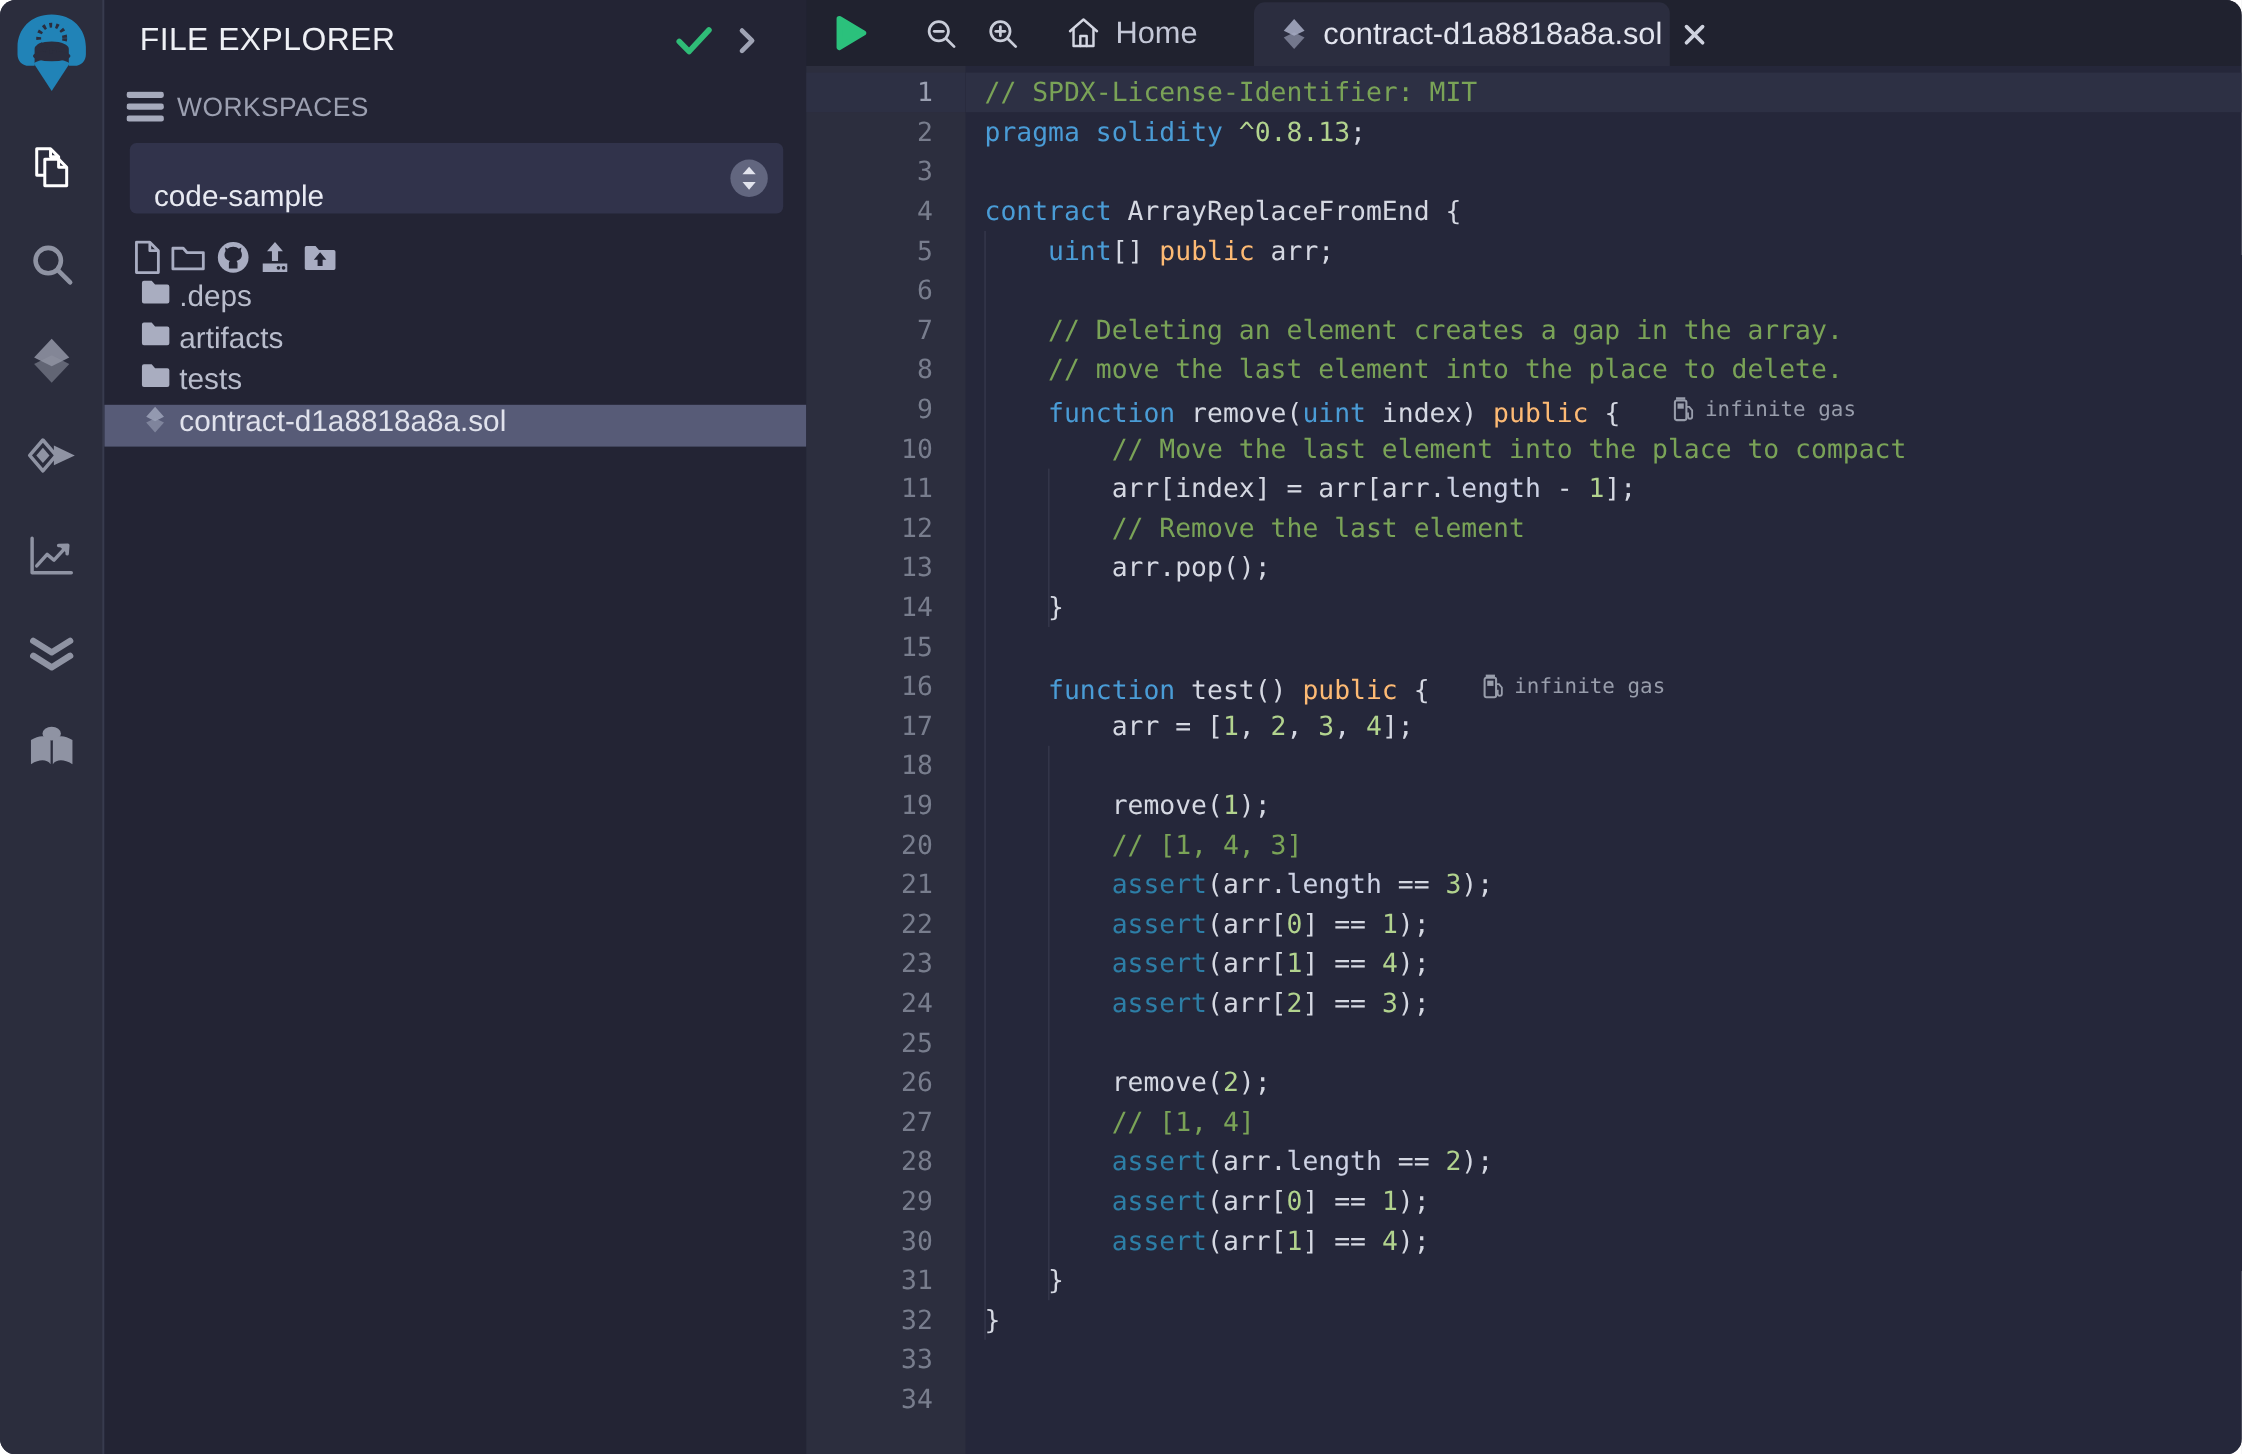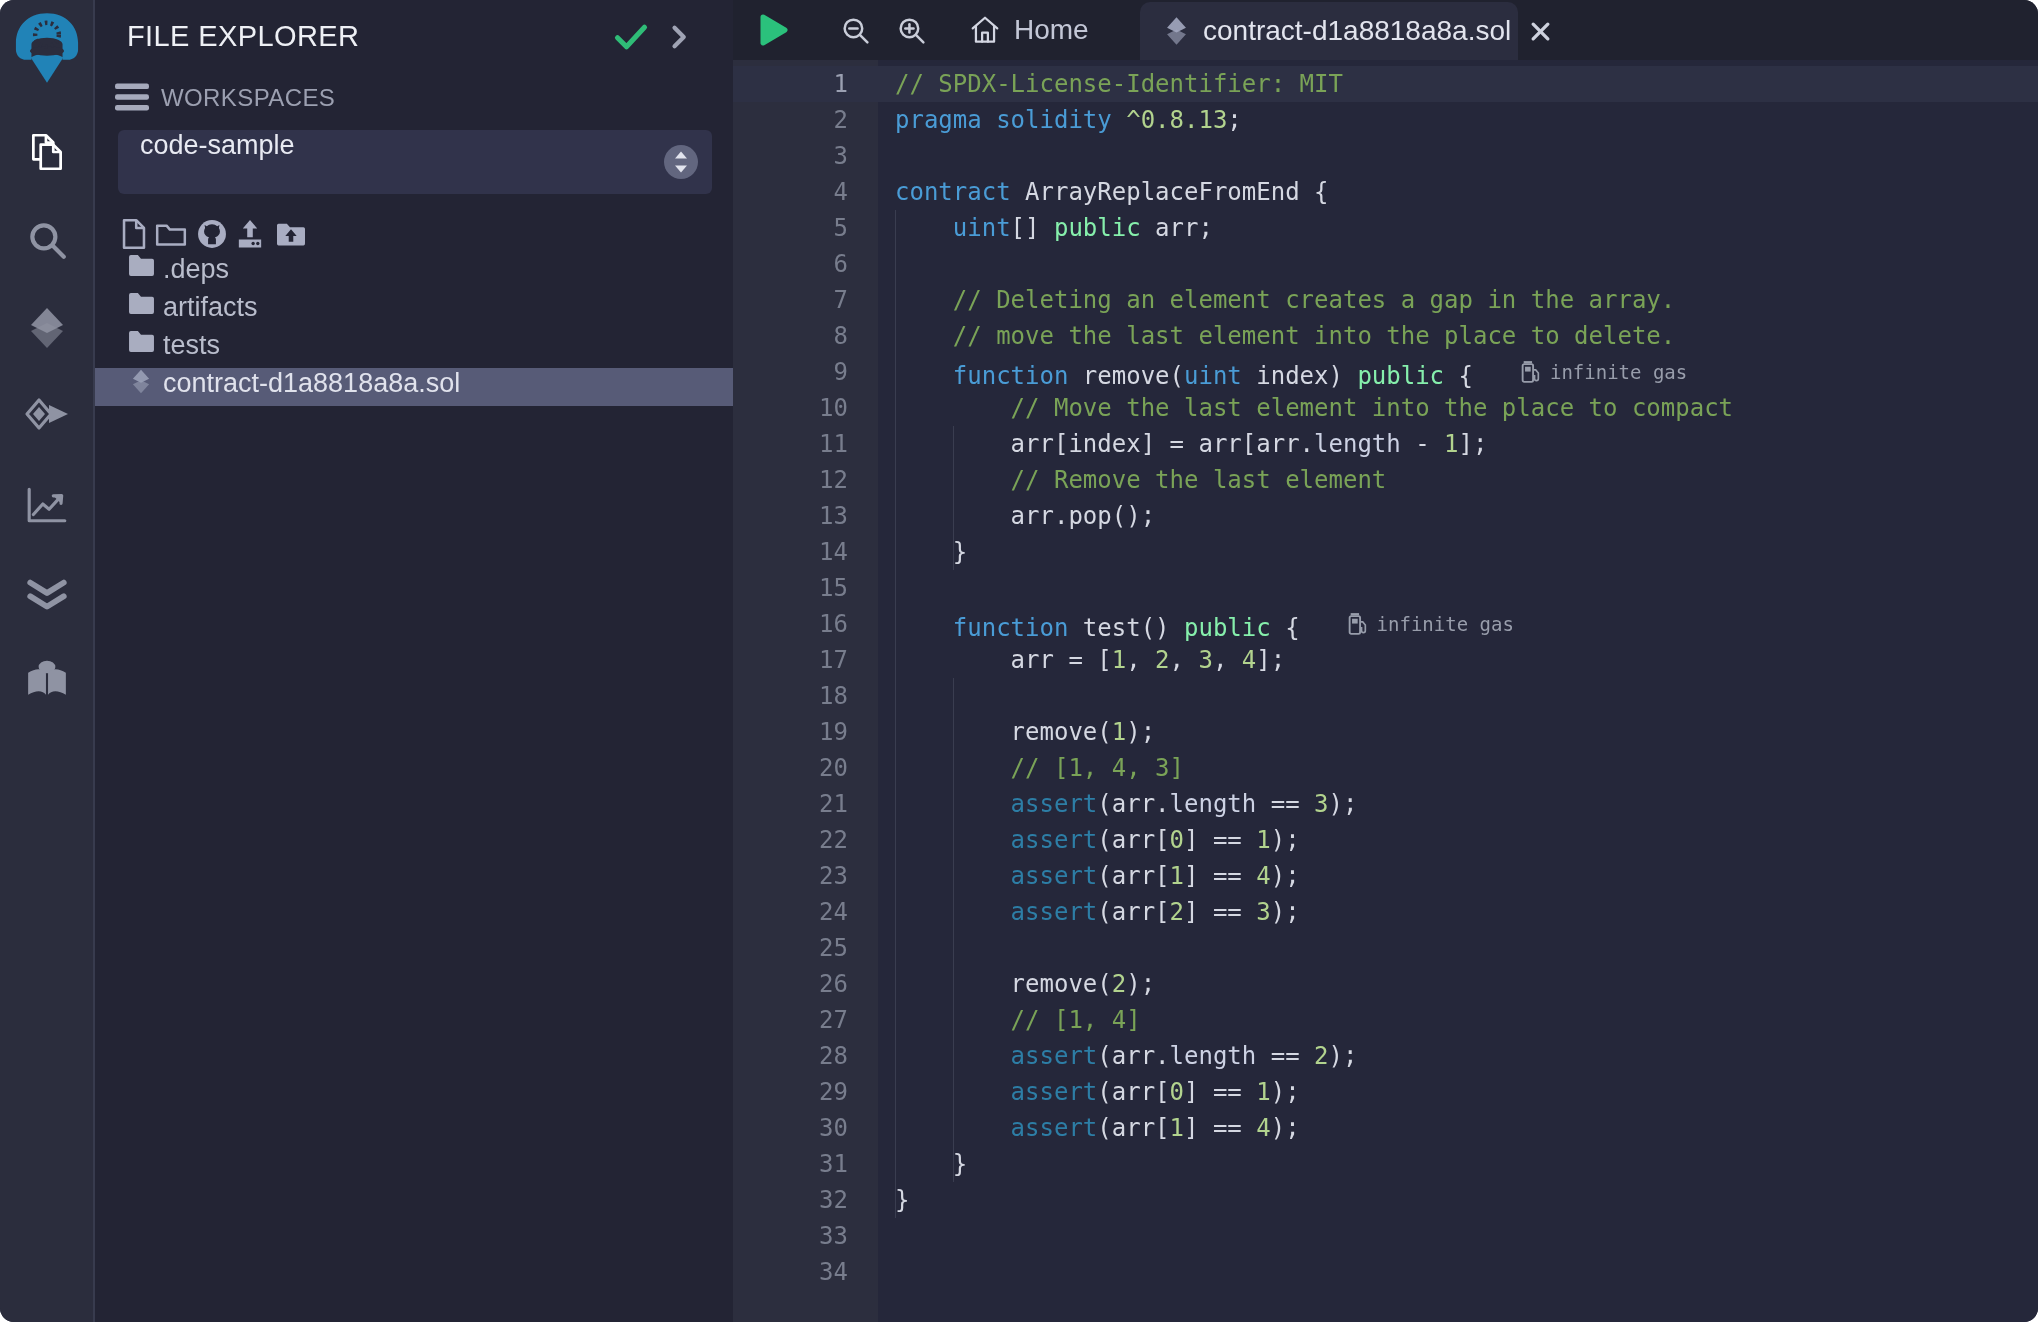--- a/index.html
+++ b/index.html
@@ -14,21 +14,21 @@
   .iconbar{position:relative;width:95px;flex:0 0 95px;background:#2b2d3d;border-right:2px solid #383b4e;}
   .logo{position:absolute;left:10px;top:8px;width:74px;height:80px;}
   .ib-item{position:absolute;left:0;width:93px;height:56px;display:flex;align-items:center;justify-content:center;cursor:pointer;}
   
   .panel{position:relative;width:638px;flex:0 0 638px;background:#232434;padding-left:43px;}
   .panel-title{position:absolute;left:32px;top:20px;font-size:29px;font-weight:500;letter-spacing:.4px;color:#eef0f5;}
   .hd-check{position:absolute;left:518px;top:22px;}
   .hd-chevron{position:absolute;left:576px;top:24px;}
   .ws-burger{position:absolute;left:20px;top:83px;cursor:pointer;}
   .ws-label{position:absolute;left:66px;top:84px;font-size:24px;color:#9ca0b1;letter-spacing:.4px;}
-  .ws-select{position:absolute;left:23px;top:130px;width:594px;height:64px;background:#31334b;border-radius:6px;display:flex;align-items:flex-start;cursor:pointer;}
+  .ws-select{position:absolute;left:23px;top:130px;width:594px;height:64px;background:#31334b;border-radius:6px;display:flex;align-items:flex-end;cursor:pointer;}
   .ws-select .val{margin-left:22px;font-size:27px;color:#e8eaf2;}
   .ws-select .spin{position:absolute;right:13px;top:14px;}
   .fe-toolbar{position:absolute;left:0px;top:214px;width:100%;height:40px;}
   .fe-toolbar .tbi{position:absolute;top:50%;transform:translate(-50%,-50%);cursor:pointer;display:flex;}
   .tree{position:absolute;left:0;top:254px;width:100%;}
   .tree-row{position:relative;height:38px;display:flex;align-items:flex-start;cursor:pointer;}
   .tree-row .ticon{margin-left:30px;display:flex;width:32px;justify-content:center;}
   .tree-row .tlabel{margin-left:6px;font-size:27px;color:#b9bdcc;}
   .tree-row.selected{background:#575b77;}
   .tree-row.selected .tlabel{color:#e0e2ec;}
@@ -48,21 +48,21 @@
   .gutter{position:relative;width:145px;flex:0 0 145px;background:#2c2e3e;padding-top:6px;}
   .g-row{height:36px;line-height:36px;text-align:right;padding-right:30px;
          font-family:"DejaVu Sans Mono",monospace;font-size:24px;color:#787d8d;}
   .g-row.hl{background:#2d3044;color:#9ba0b2;}
   .codearea{position:relative;flex:1;background:#25273a;padding-top:6px;overflow:hidden;}
   .c-row{height:36px;line-height:36px;white-space:pre;padding-left:17px;
          font-family:"DejaVu Sans Mono",monospace;font-size:24px;color:#d5d8e2;}
   .c-row.hl{background:#2d3044;}
   .guide{position:absolute;width:1px;background:#3a3d50;}
   .tk-d{color:#d5d8e2}.tk-k{color:#4a9cd6}.tk-c{color:#7aa357}
-  .tk-p{color:#86efac}.tk-a{color:#2d7ea6}.tk-n{color:#b2d38e}.tk-pr{color:#cdd2e4}
+  .tk-p{color:#fdba74}.tk-a{color:#2d7ea6}.tk-n{color:#b2d38e}.tk-pr{color:#cdd2e4}
   .gasbadge{display:inline-flex;align-items:center;gap:9px;margin-left:48px;vertical-align:baseline;text-align:center;}
   .gasbadge .gtxt{font-family:"DejaVu Sans Mono",monospace;font-size:19px;color:#989dab;}
 </style>
 </head>
 <body>
 
 <div class="app">
 
   <div class="iconbar">
     <div class="logo">

